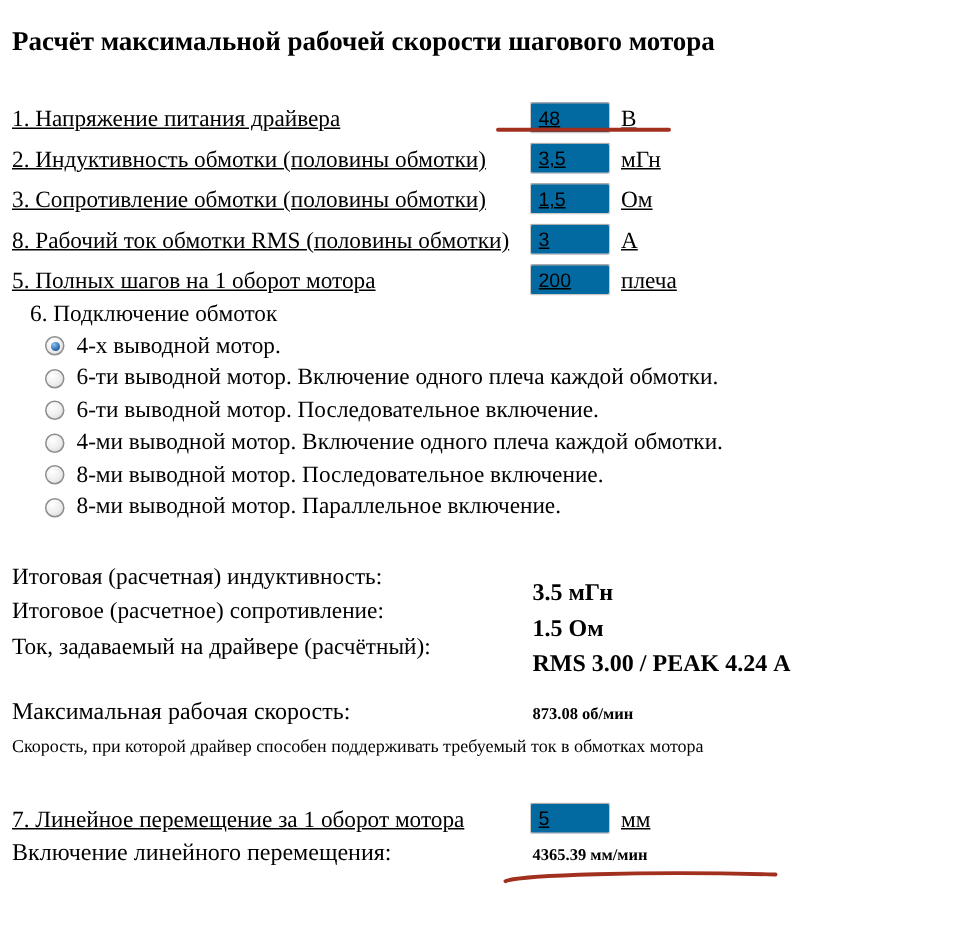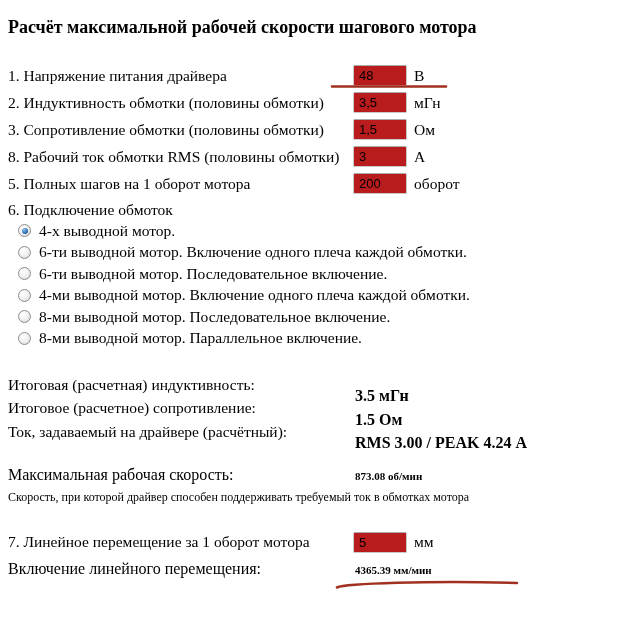--- a/index.html
+++ b/index.html
@@ -14,37 +14,37 @@
   }
   .page { padding-left: 8px; padding-right: 8px; }
 
   .title {
     font-size: 18px; font-weight: bold;
     margin: 16px 0 0 0; line-height: 22px;
     white-space: nowrap;
   }
 
   .form { margin-top: 24px; }
-  .frow { display: flex; align-items: center; height: 27px; }
+  .frow { display: flex; align-items: flex-end; height: 27px; text-decoration: underline; }
   .flabel {
     width: 345px; flex: 0 0 345px;
     font-size: 15.5px; white-space: nowrap;
   }
   .num-input {
     width: 54px; height: 21px;
     border: 1px solid #c9c9c9; border-top-color: #ababab;
     border-radius: 2px;
     font: 13px "Liberation Sans", sans-serif;
     padding: 1px 2px 1px 5px;
-    color: #000; background: #b91c1c;
+    color: #000; background: #0369a1;
     outline: none;
   }
   .unit { margin-left: 7px; font-size: 15.5px; white-space: nowrap; }
 
-  .section6 { margin-top: 2px; }
+  .section6 { margin-top: 2px; margin-left: 12px; }
   .shead { font-size: 15.5px; line-height: 21px; }
   .ropt { display: flex; align-items: center; height: 21.5px; padding-left: 10px; cursor: default; }
   .radio {
     width: 13px; height: 13px; flex: 0 0 13px;
     border: 1px solid #8d8d8d; border-radius: 50%;
     background: radial-gradient(circle at 35% 30%, #ffffff 0%, #eeeeee 55%, #cfcfcf 100%);
     margin-right: 8px; position: relative;
   }
   .radio.checked::after {
     content: ""; position: absolute;
@@ -103,21 +103,21 @@
       <span class="unit">Ом</span>
     </div>
     <div class="frow">
       <span class="flabel">8. Рабочий ток обмотки RMS (половины обмотки)</span>
       <input class="num-input" type="text" value="3" style="">
       <span class="unit">А</span>
     </div>
     <div class="frow">
       <span class="flabel">5. Полных шагов на 1 оборот мотора</span>
       <input class="num-input" type="text" value="200" style="">
-      <span class="unit">оборот</span>
+      <span class="unit">плеча</span>
     </div>
   </div>
 
   <div class="section6">
     <div class="shead">6. Подключение обмоток</div>
 
     <div class="ropt">
       <span class="radio checked"></span>
       <span class="rlabel">4-х выводной мотор.</span>
     </div>

